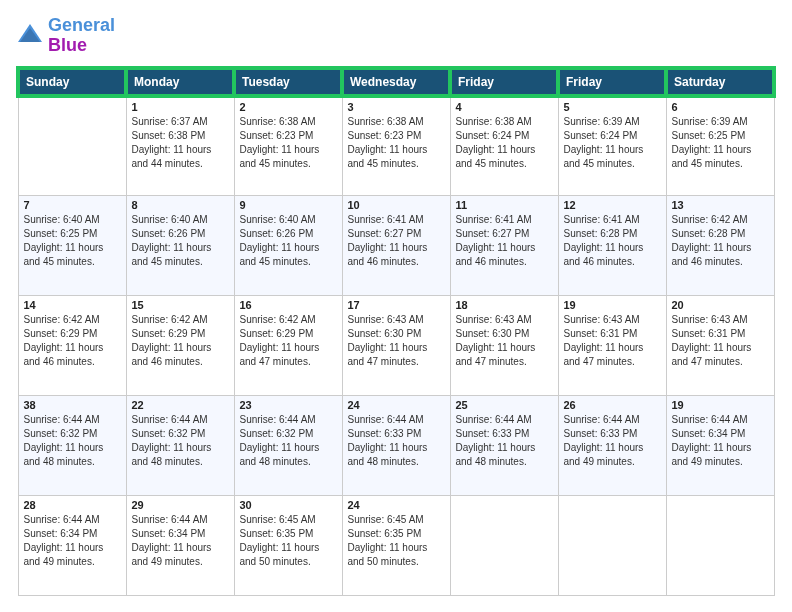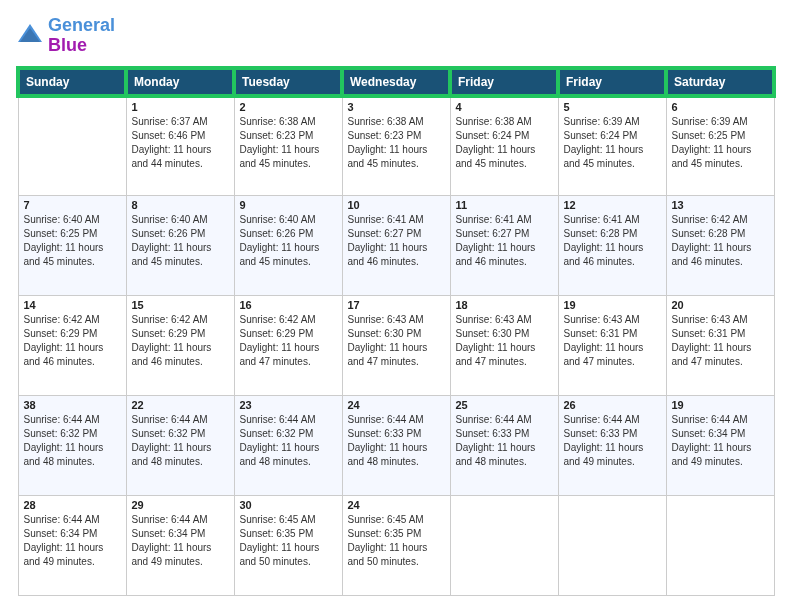--- a/index.html
+++ b/index.html
@@ -131,21 +131,21 @@
           <th>Saturday</th>
         </tr>
     </thead>
     <tbody id="calendar-body">
     <tr>
           <td class="empty-cell"></td>
           <td>
         <span class="day-num">1</span>
         <div class="cell-content">
           <span>Sunrise: 6:37 AM</span><br>
-          <span>Sunset: 6:46 PM</span><br>
+          <span>Sunset: 6:38 PM</span><br>
           <span>Daylight: 11 hours and 44 minutes.</span>
         </div>
       </td>
           <td>
         <span class="day-num">2</span>
         <div class="cell-content">
           <span>Sunrise: 6:38 AM</span><br>
           <span>Sunset: 6:23 PM</span><br>
           <span>Daylight: 11 hours and 45 minutes.</span>
         </div>

